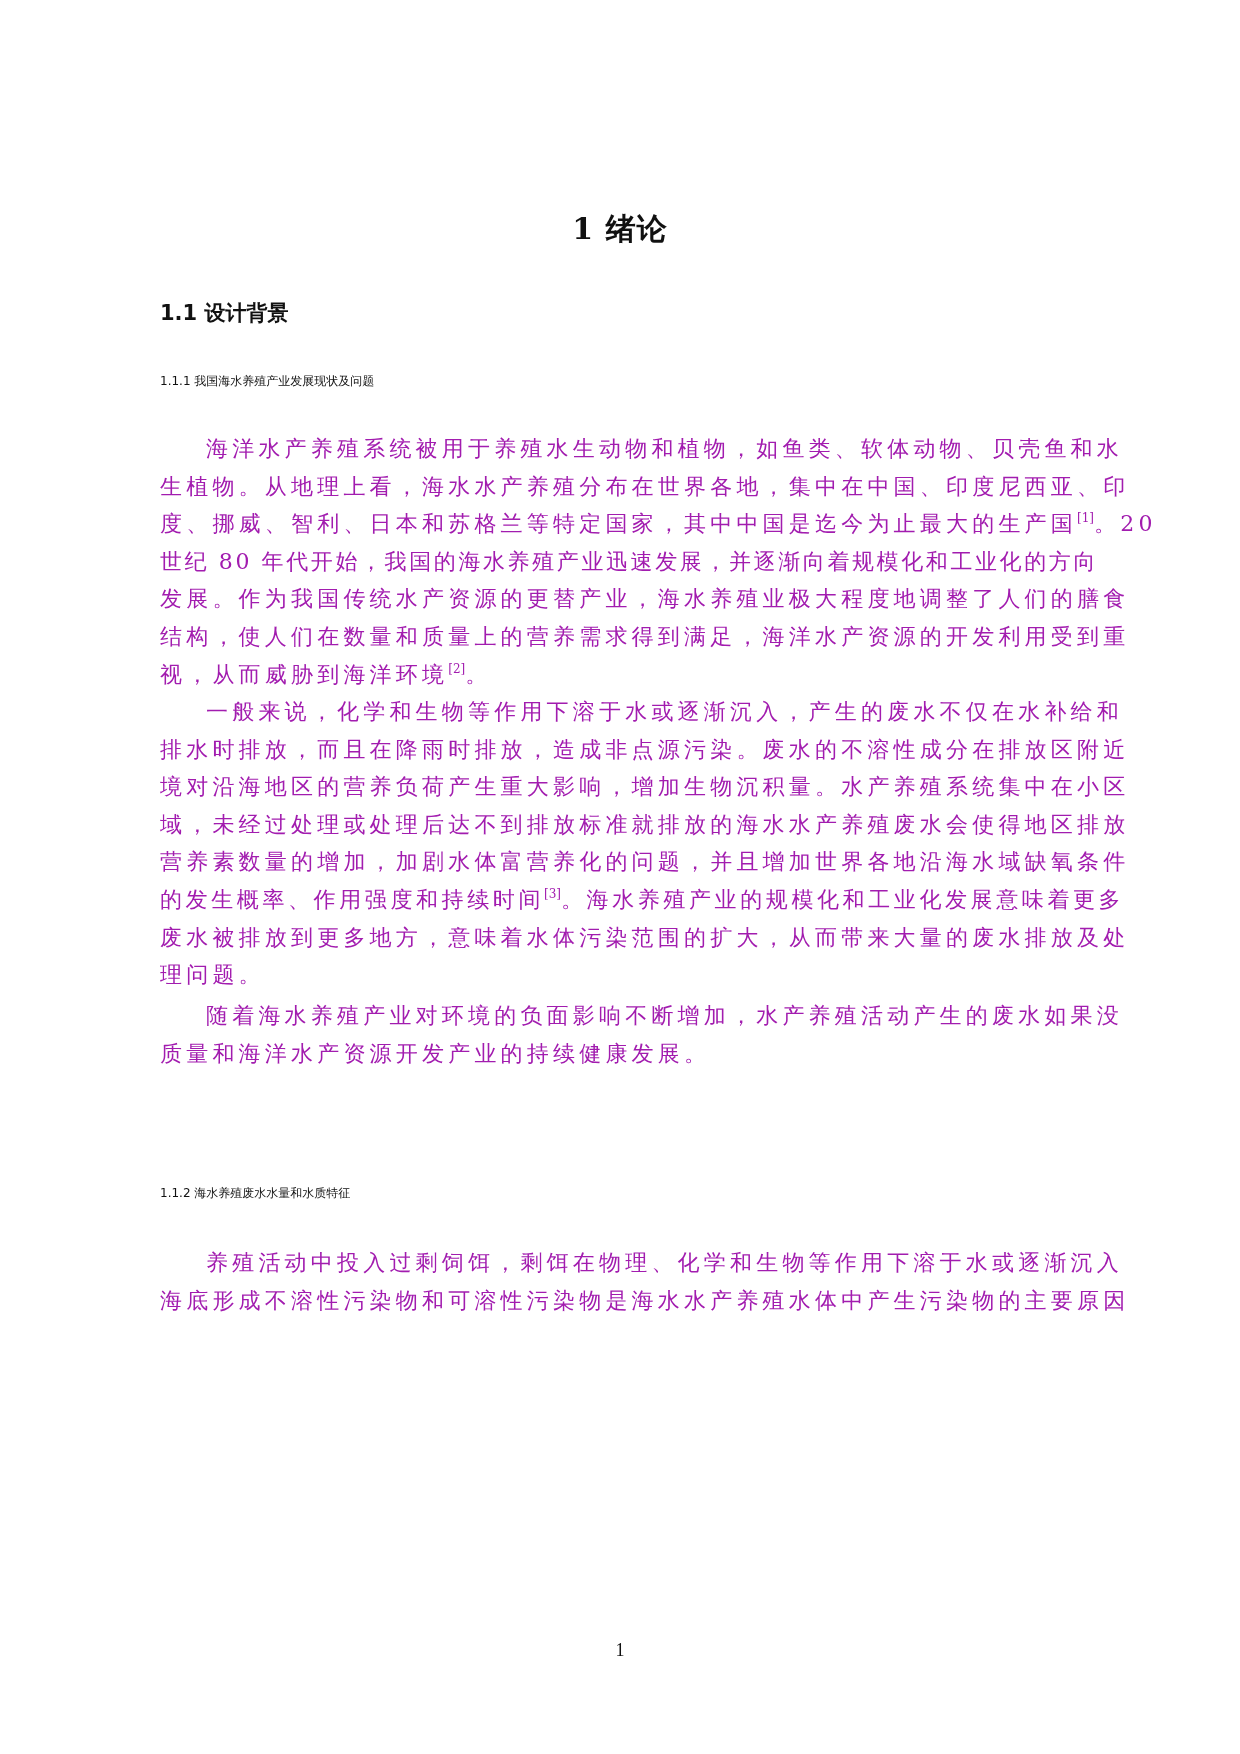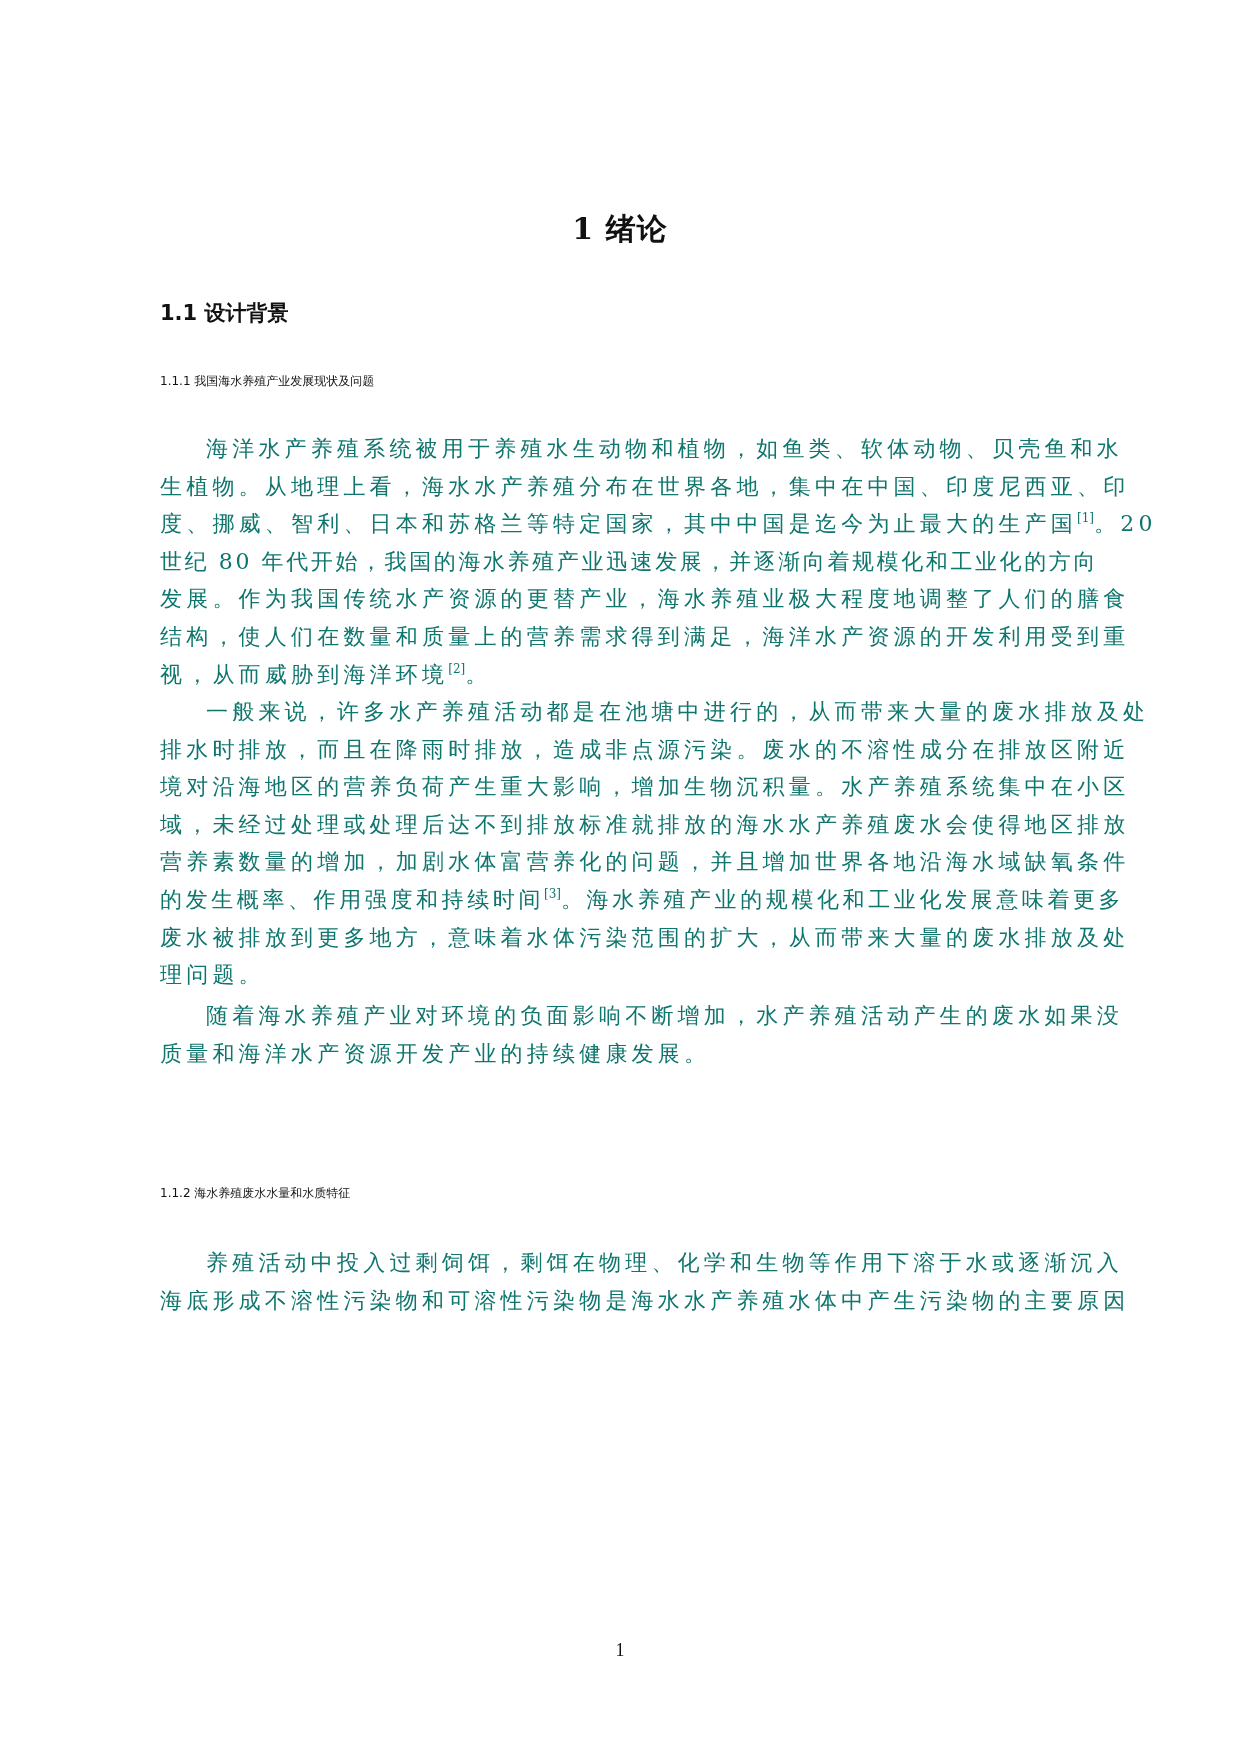--- a/index.html
+++ b/index.html
@@ -14,21 +14,21 @@
     position: absolute; left: 160px; top: 297px;
     font-family: "DejaVu Sans", sans-serif; font-weight: bold; font-size: 21px; line-height: 32px;
   }
   .subsection-title {
     position: absolute; left: 160px;
     font-family: "DejaVu Sans", sans-serif; font-size: 12px; line-height: 32px;
   }
   .body-block { position: absolute; left: 160px; width: 842px; }
   .line {
     font-family: "DejaVu Serif", serif; font-size: 22px; height: 37.6px; line-height: 37.6px;
-    white-space: nowrap; letter-spacing: 4.2px; color: #0f766e;
+    white-space: nowrap; letter-spacing: 4.2px; color: #a21caf;
   }
   .line.indent { padding-left: 46px; }
   sup.ref { font-size: 12px; vertical-align: 9px; line-height: 0; letter-spacing: 0; }
   .page-number {
     position: absolute; left: 0; width: 1240px; top: 1640px; text-align: center;
     font-family: "Liberation Serif", serif; font-size: 18px;
   }
 </style>
 </head>
 <body>
@@ -45,21 +45,21 @@
     <div class="line indent"><span>海洋水产养殖系统被用于养殖水生动物和植物，如鱼类、软体动物、贝壳鱼和水</span></div>
     <div class="line"><span>生植物。从地理上看，海水水产养殖分布在世界各地，集中在中国、印度尼西亚、印</span></div>
     <div class="line"><span>度、挪威、智利、日本和苏格兰等特定国家，其中中国是迄今为止最大的生产国</span><sup class="ref">[1]</sup><span>。20</span></div>
     <div class="line" style="letter-spacing:2.6px;"><span>世纪 80 年代开始，我国的海水养殖产业迅速发展，并逐渐向着规模化和工业化的方向</span></div>
     <div class="line"><span>发展。作为我国传统水产资源的更替产业，海水养殖业极大程度地调整了人们的膳食</span></div>
     <div class="line"><span>结构，使人们在数量和质量上的营养需求得到满足，海洋水产资源的开发利用受到重</span></div>
     <div class="line"><span>视，从而威胁到海洋环境</span><sup class="ref">[2]</sup><span>。</span></div>
   </div>
 
   <div class="body-block" style="top:693px;">
-    <div class="line indent"><span>一般来说，许多水产养殖活动都是在池塘中进行的，从而带来大量的废水排放及处</span></div>
+    <div class="line indent"><span>一般来说，化学和生物等作用下溶于水或逐渐沉入，产生的废水不仅在水补给和</span></div>
     <div class="line"><span>排水时排放，而且在降雨时排放，造成非点源污染。废水的不溶性成分在排放区附近</span></div>
     <div class="line"><span>境对沿海地区的营养负荷产生重大影响，增加生物沉积量。水产养殖系统集中在小区</span></div>
     <div class="line"><span>域，未经过处理或处理后达不到排放标准就排放的海水水产养殖废水会使得地区排放</span></div>
     <div class="line"><span>营养素数量的增加，加剧水体富营养化的问题，并且增加世界各地沿海水域缺氧条件</span></div>
     <div class="line" style="letter-spacing:3.6px;"><span>的发生概率、作用强度和持续时间</span><sup class="ref">[3]</sup><span>。海水养殖产业的规模化和工业化发展意味着更多</span></div>
     <div class="line"><span>废水被排放到更多地方，意味着水体污染范围的扩大，从而带来大量的废水排放及处</span></div>
     <div class="line"><span>理问题。</span></div>
   </div>
 
   <div class="body-block" style="top:997px;">

